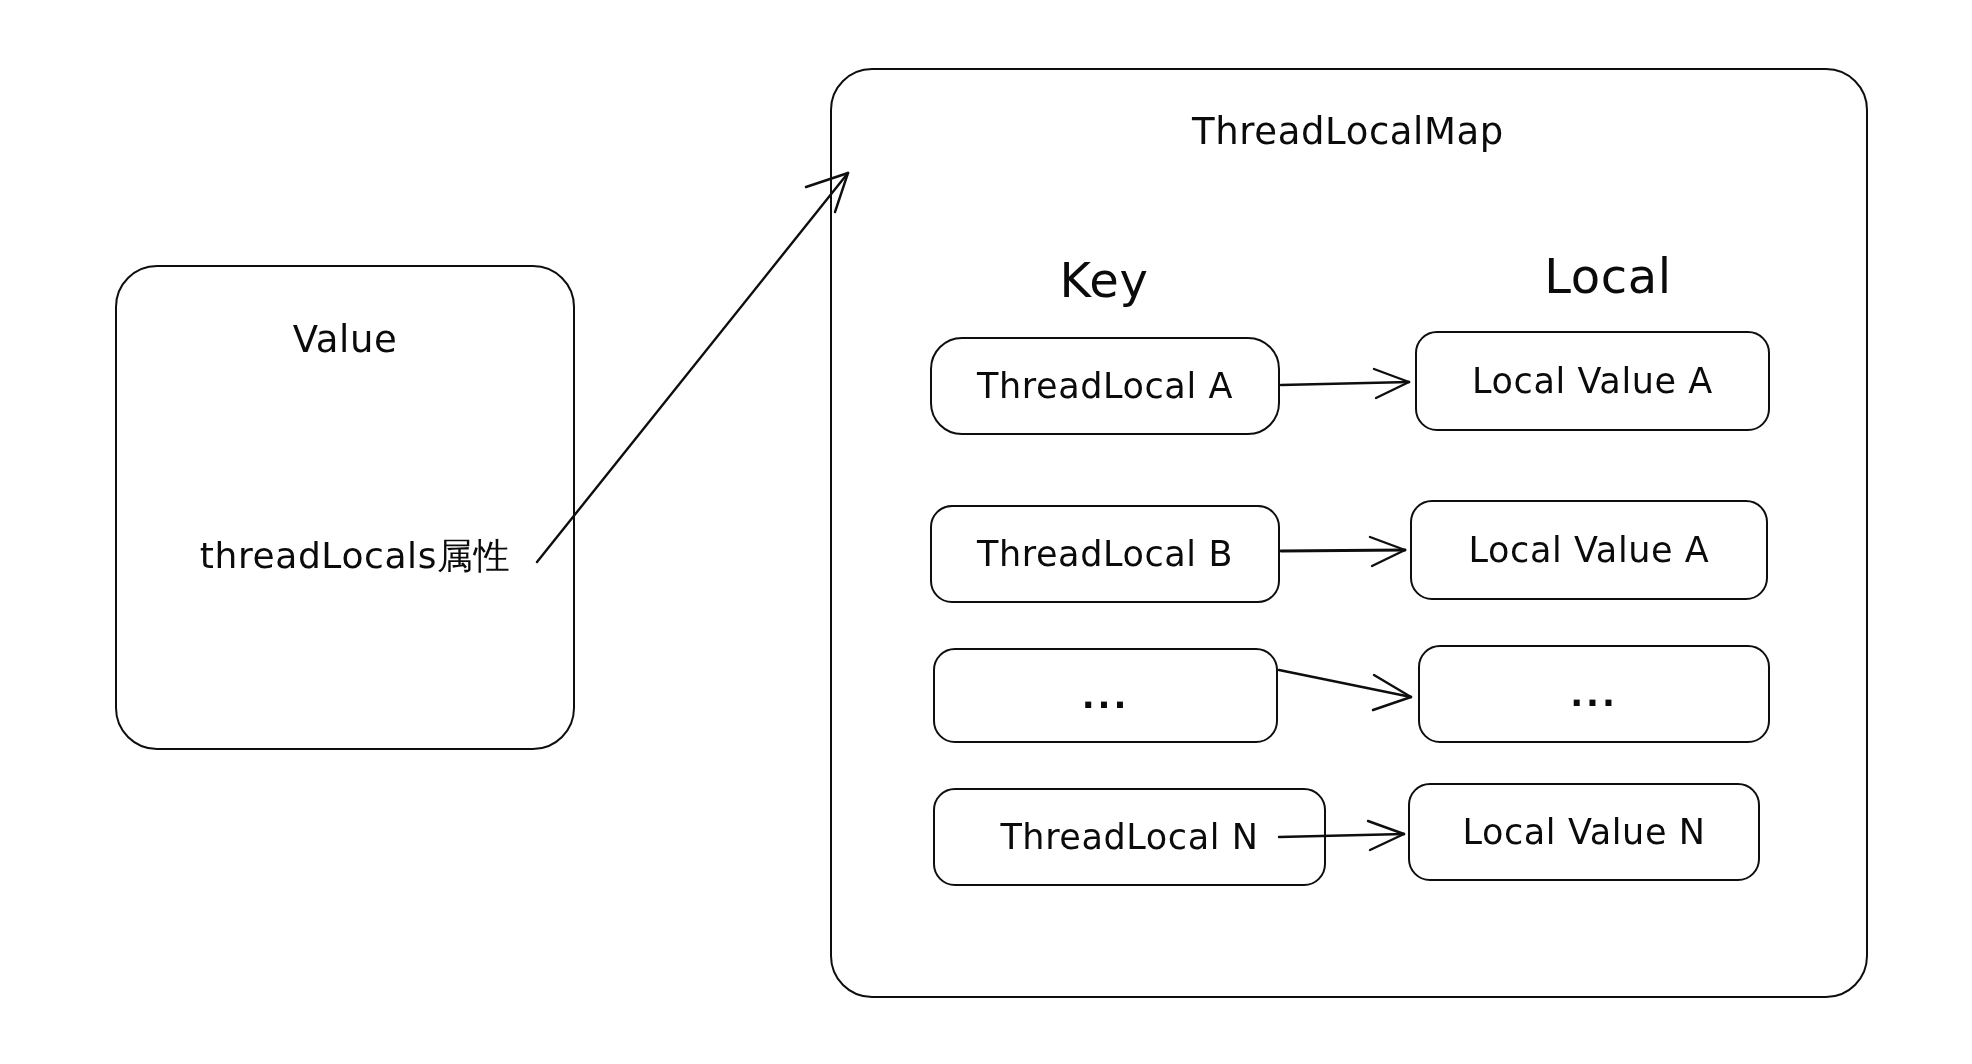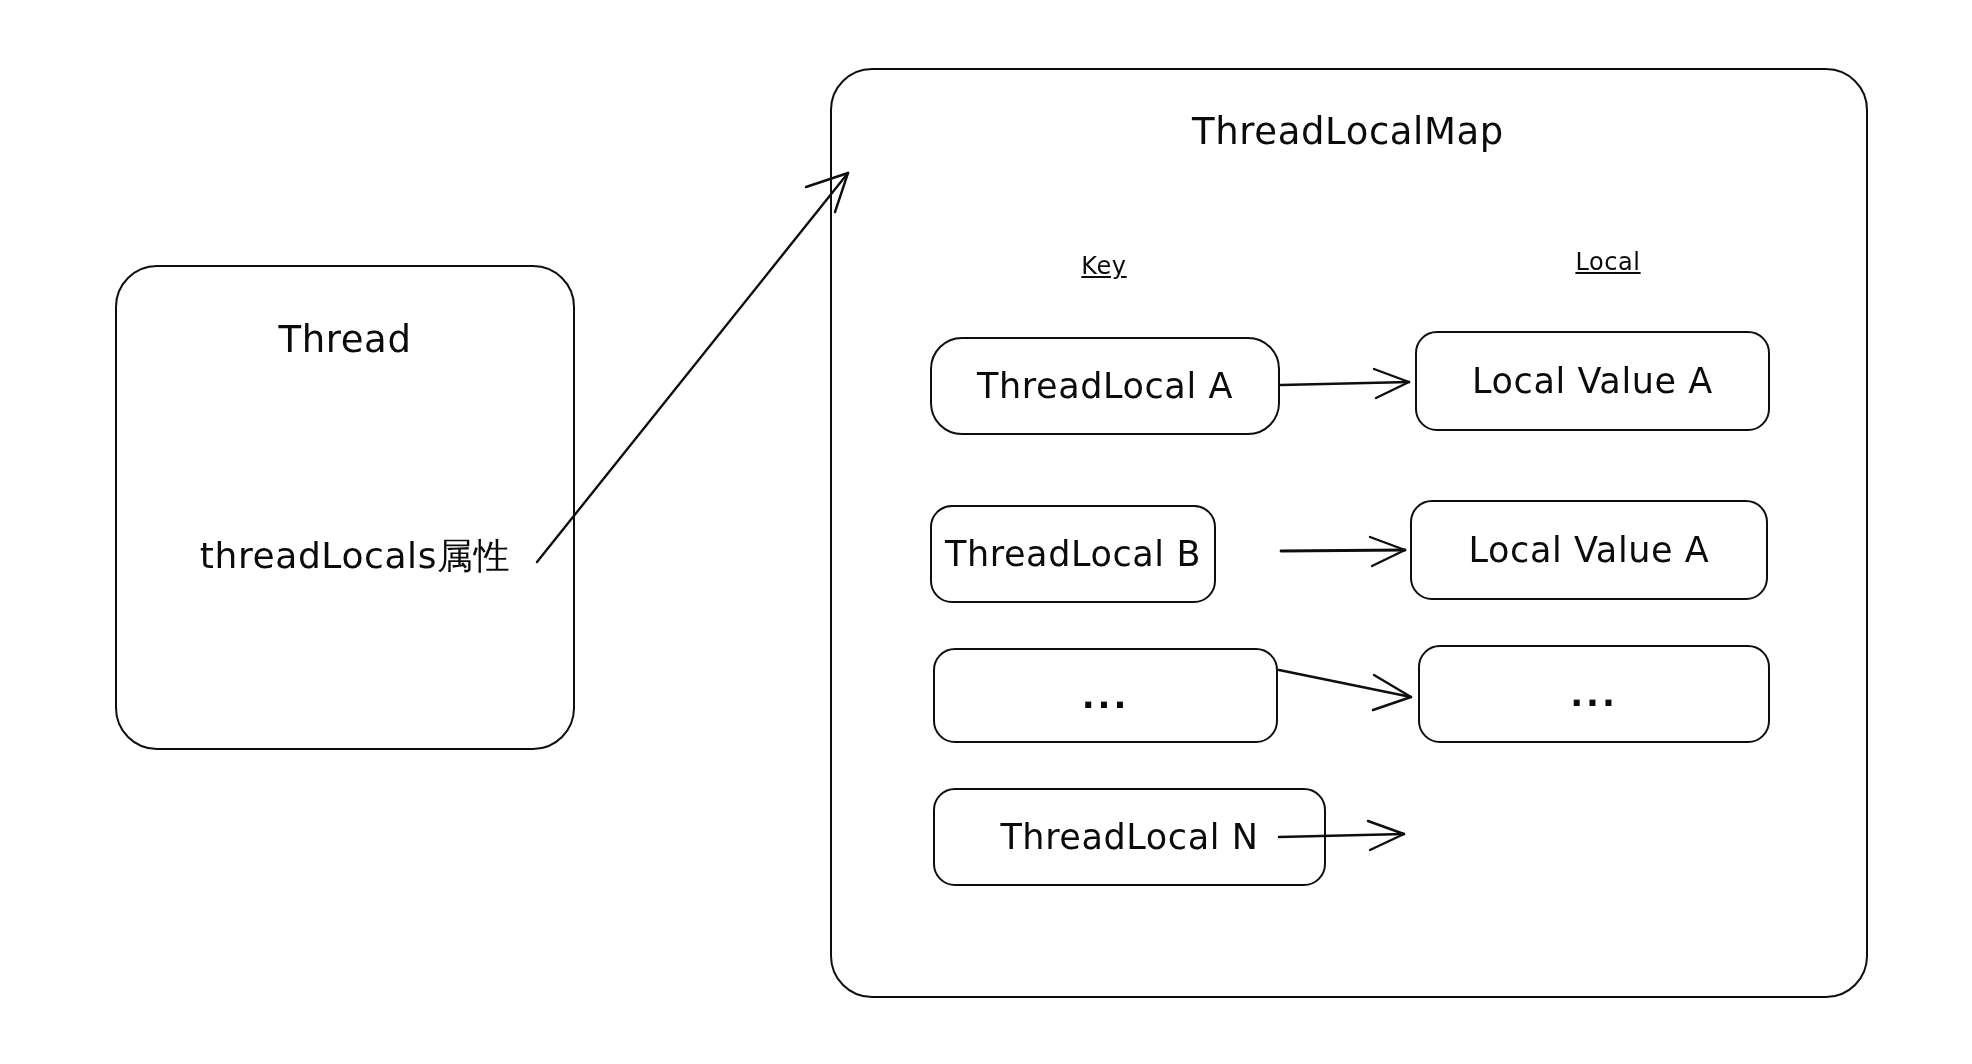--- a/index.html
+++ b/index.html
@@ -58,23 +58,22 @@
     white-space: nowrap;
     letter-spacing: 0.6px;
   }
 
   .title-text {
     font-size: 37px;
     font-weight: 400;
   }
 
   .column-header {
-    font-size: 24px;
+    font-size: 48px;
     font-weight: 400;
-    text-decoration: underline;
   }
 
   .cell-text {
     font-size: 35px;
     font-weight: 400;
     color: #0b0b0b;
     letter-spacing: 0.6px;
     white-space: nowrap;
     font-family: "DejaVu Sans", sans-serif;
   }
@@ -94,60 +93,63 @@
     text-align: right;
   }
 </style>
 </head>
 <body>
 
 <div class="canvas">
 
   <div class="box outer-box" style="left:115px; top:265px; width:460px; height:485px;"></div>
 
-  <div class="label title-text centered" style="left:345px; top:318px;">Thread</div>
+  <div class="label title-text centered" style="left:345px; top:318px;">Value</div>
 
   <div class="label attr-text centered" style="left:355px; top:532px;">threadLocals属性</div>
 
   <div class="box outer-box" style="left:830px; top:68px; width:1038px; height:930px;"></div>
 
   <div class="label title-text centered" style="left:1348px; top:110px;">ThreadLocalMap</div>
 
   <div class="label column-header centered" style="left:1104px; top:252px;">Key</div>
 
   <div class="label column-header centered" style="left:1608px; top:248px;">Local</div>
 
   <div class="box cell-box" style="left:930px; top:337px; width:350px; height:98px;border-radius:32px;">
     <span class="cell-text">ThreadLocal A</span>
   </div>
 
   <div class="box cell-box" style="left:1415px; top:331px; width:355px; height:100px;">
     <span class="cell-text">Local Value A</span>
   </div>
 
-  <div class="box cell-box" style="left:930px; top:505px; width:286px; height:98px;">
+  <div class="box cell-box" style="left:930px; top:505px; width:350px; height:98px;">
     <span class="cell-text">ThreadLocal B</span>
   </div>
 
   <div class="box cell-box" style="left:1410px; top:500px; width:358px; height:100px;">
     <span class="cell-text">Local Value A</span>
   </div>
 
   <div class="box cell-box" style="left:933px; top:648px; width:345px; height:95px;">
     <span class="cell-text ellipsis">...</span>
   </div>
 
   <div class="box cell-box" style="left:1418px; top:645px; width:352px; height:98px;">
     <span class="cell-text ellipsis">...</span>
   </div>
 
   <div class="box cell-box" style="left:933px; top:788px; width:393px; height:98px;">
     <span class="cell-text">ThreadLocal N</span>
   </div>
 
+  <div class="box cell-box" style="left:1408px; top:783px; width:352px; height:98px;">
+    <span class="cell-text">Local Value N</span>
+  </div>
 
   <svg class="svg-layer" viewBox="0 0 1972 1064" xmlns="http://www.w3.org/2000/svg">
 
     <g>
       <path d="M 537 562 L 848 173" fill="none" stroke="#0e0e0e" stroke-width="2.4" stroke-linecap="round"></path>
       <path d="M 848 173 L 806 187" fill="none" stroke="#0e0e0e" stroke-width="2.4" stroke-linecap="round"></path>
       <path d="M 848 173 L 835 212" fill="none" stroke="#0e0e0e" stroke-width="2.4" stroke-linecap="round"></path>
     </g>
 
     <g>

